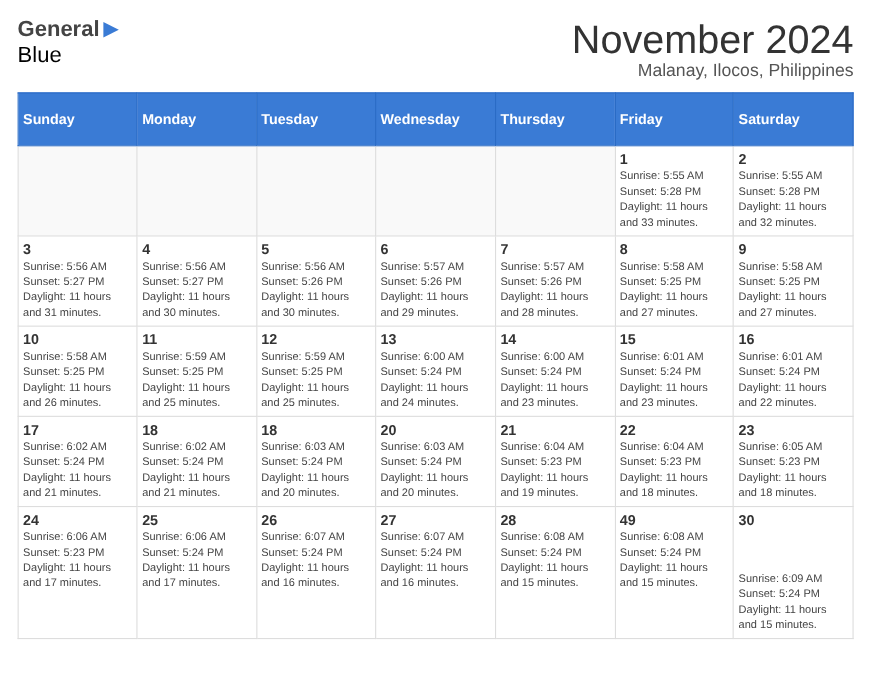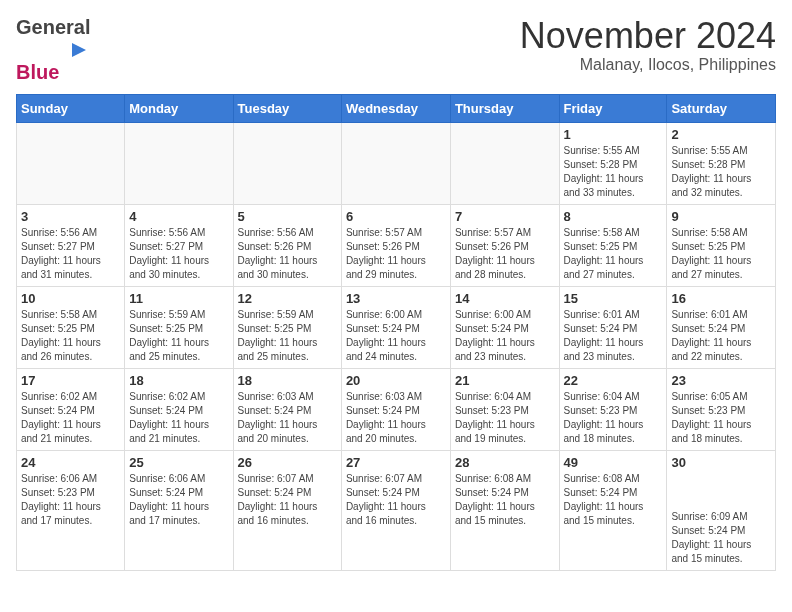--- a/index.html
+++ b/index.html
@@ -32,21 +32,21 @@
     .calendar {
       width: 100%;
       border-collapse: collapse;
       border: 1px solid #ccc;
     }
     .calendar th {
       background-color: #3a7bd5;
       color: #fff;
       font-size: 13px;
       font-weight: bold;
-      padding: 6px 4px;
+      padding: 16px 4px;
       text-align: left;
       border: 1px solid #2a6bc5;
     }
     .calendar td {
       vertical-align: top;
       border: 1px solid #ddd;
       padding: 4px;
       width: 110px;
       min-height: 80px;
       background: #fff;
@@ -67,32 +67,31 @@
       color: #444;
       line-height: 1.4;
     }
     .logo-wrapper {
       display: flex;
       flex-direction: column;
       align-items: flex-start;
     }
     .logo-row {
       display: flex;
-      align-items: flex-end;
-      flex-direction: column;
+      align-items: flex-start;
     }
     .logo-general {
       font-size: 20px;
       font-weight: bold;
       color: #444;
     }
     .logo-blue-text {
       font-size: 20px;
-      font-weight: bold;
-      color: #be185d;
+      font-weight: normal;
+      color: #000000;
     }
   </style>
 </head>
 <body>
 
 <div class="header-section">
   <div class="logo-wrapper">
     <div class="logo-row">
       <span class="logo-general">General</span>
       <svg width="22" height="22" viewBox="0 0 22 22">

